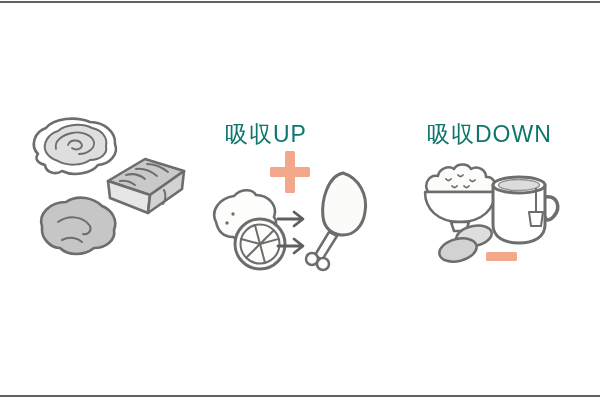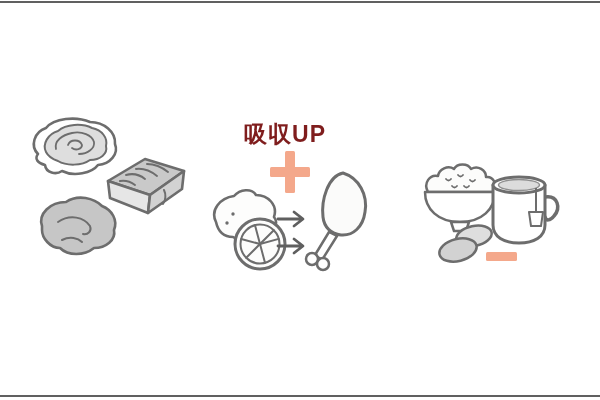--- a/index.html
+++ b/index.html
@@ -3,22 +3,22 @@
 <meta charset="utf-8">
 <style>
   html,body{margin:0;padding:0;}
   body{width:600px;height:400px;background:#ffffff;overflow:hidden;
        font-family:"Liberation Sans","DejaVu Sans",sans-serif;}
   #canvas{position:relative;width:600px;height:400px;background:#ffffff;}
   .rule{position:absolute;left:0;width:600px;height:2px;background:#4a4a4a;opacity:.88;}
   #rule-top{top:1px;}
   #rule-bottom{top:395px;}
   .abs{position:absolute;}
-  .heading{position:absolute;font-weight:bold;font-size:23px;color:#7f1d1d;
-           text-align:center;letter-spacing:1px;white-space:nowrap;}
+  .heading{position:absolute;font-weight:normal;font-size:23px;color:#0f766e;
+           text-align:left;letter-spacing:1px;white-space:nowrap;}
   #heading-up{left:225px;top:119px;width:120px;}
   #heading-down{left:427px;top:119px;width:120px;}
   #label-left{position:absolute;left:61px;top:268px;font-weight:bold;font-size:23px;
               color:#5e5e5e;letter-spacing:2px;white-space:nowrap;}
   svg{display:block;}
 </style>
 </head>
 <body>
 
 <div id="canvas">
@@ -97,20 +97,21 @@
 
   <div class="abs" style="left:297px;top:169px;">
     <svg width="72" height="106" viewBox="0 0 72 106">
       <path d="M32,63 L40,67 L25,91 L18,86 Z" fill="#ffffff" stroke="#6d6d6d" stroke-width="2.5" stroke-linejoin="round"></path>
       <circle cx="15" cy="90" r="6" fill="#ffffff" stroke="#6d6d6d" stroke-width="2.5"></circle>
       <circle cx="26" cy="95" r="6" fill="#ffffff" stroke="#6d6d6d" stroke-width="2.5"></circle>
       <path d="M46,4 C62,9 71,26 68,43 C66,58 56,67 44,66 C34,65 27,58 26,48 C24,31 31,7 46,4 Z" fill="#fbfbfa" stroke="#6d6d6d" stroke-width="3" stroke-linejoin="round"></path>
     </svg>
   </div>
 
+  <div class="heading" id="heading-down">吸収DOWN</div>
 
   <div class="abs" style="left:420px;top:161px;">
     <svg width="80" height="80" viewBox="0 0 80 80">
       <path d="M8,31 C3,22 10,13 18,15 C19,8 28,4 34,8 C37,2 48,2 51,8 C58,4 66,9 66,16 C73,15 78,23 73,31 Z" fill="#fcfcfb" stroke="#6d6d6d" stroke-width="2.5" stroke-linejoin="round"></path>
       <g fill="none" stroke="#6d6d6d" stroke-width="1.8" stroke-linecap="round">
         <path d="M26,18 q2.5,3 5,0"></path>
         <path d="M38,14 q2.5,3 5,0"></path>
         <path d="M50,19 q2.5,3 5,0"></path>
         <path d="M32,25 q2.5,3 5,0"></path>
         <path d="M44,25 q2.5,3 5,0"></path>

